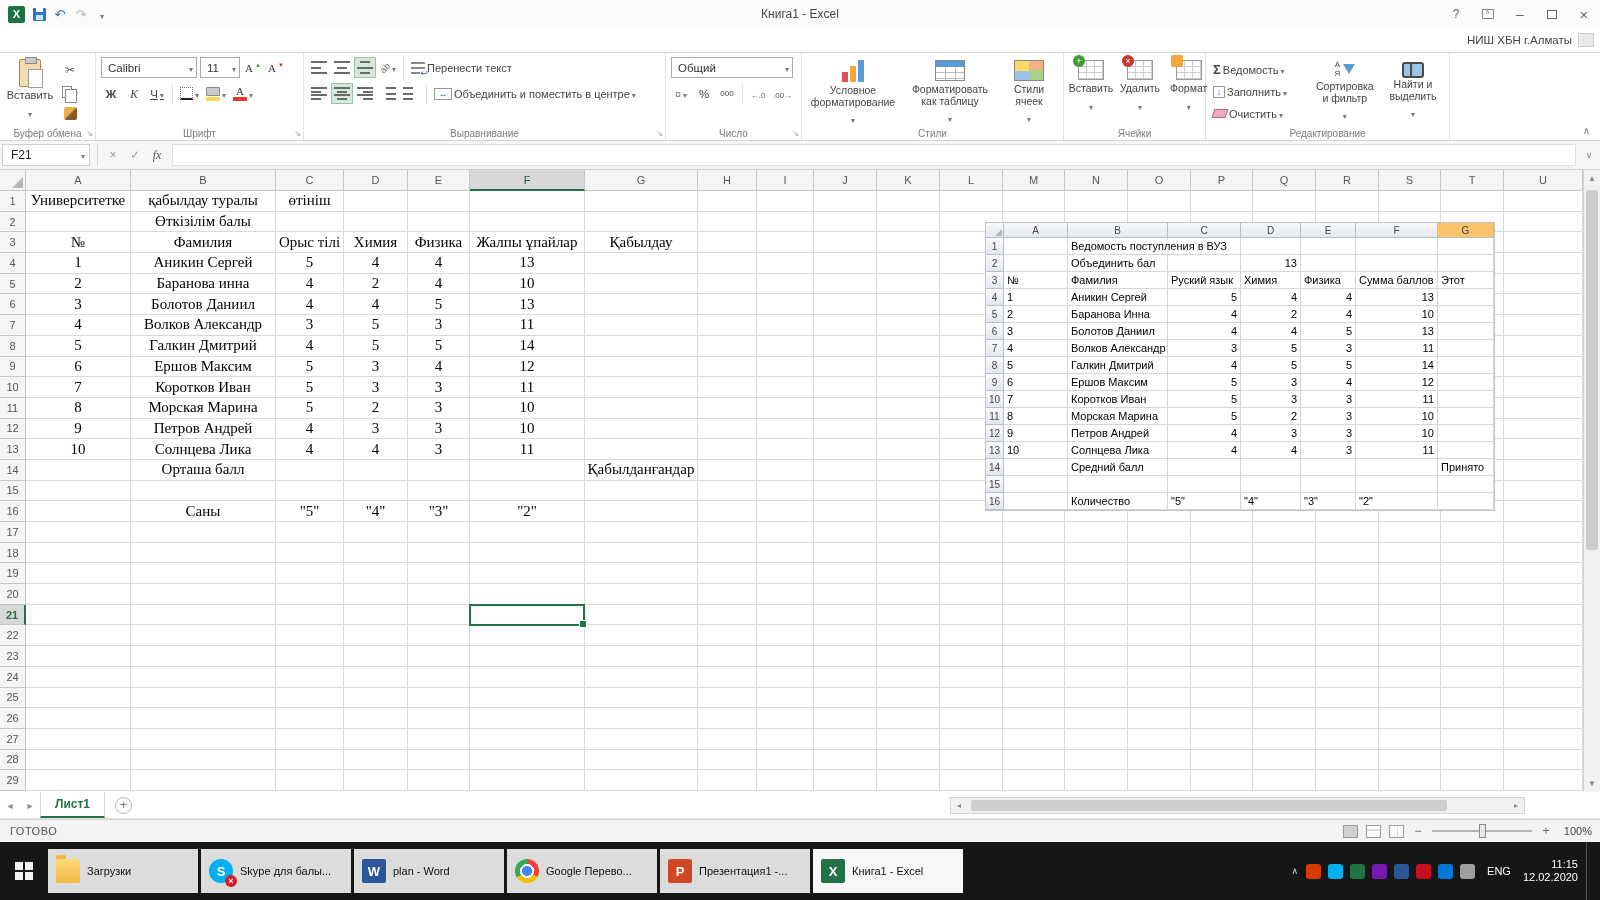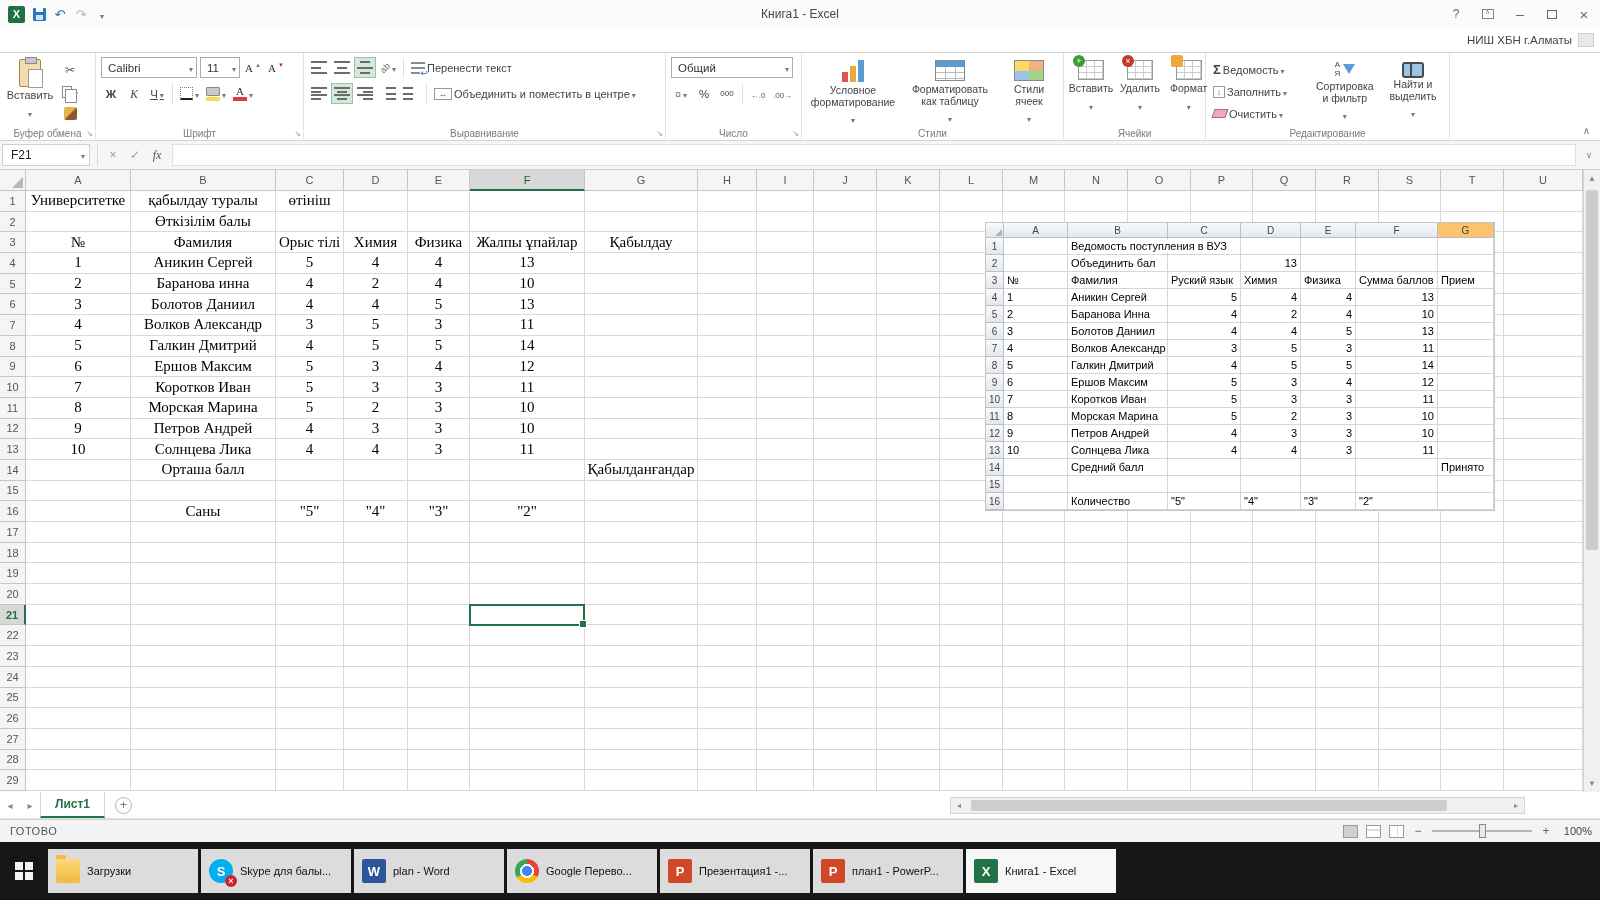--- a/index.html
+++ b/index.html
@@ -1322,21 +1322,21 @@
           <div class="mcell" style="width: 56px;"></div>
         </div>
         <div class="mrow">
           <div class="mhead mgut" style="width: 18px;">3</div>
           <div class="mcell" style="width: 64px;">№</div>
           <div class="mcell" style="width: 100px;">Фамилия</div>
           <div class="mcell" style="width: 73px;">Руский язык</div>
           <div class="mcell" style="width: 60px;">Химия</div>
           <div class="mcell" style="width: 55px;">Физика</div>
           <div class="mcell" style="width: 82px;">Сумма баллов</div>
-          <div class="mcell" style="width: 56px;">Прием</div>
+          <div class="mcell" style="width: 56px;">Этот</div>
         </div>
         <div class="mrow">
           <div class="mhead mgut" style="width: 18px;">4</div>
           <div class="mcell" style="width: 64px;">1</div>
           <div class="mcell" style="width: 100px;">Аникин Сергей</div>
           <div class="mcell num" style="width: 73px;">5</div>
           <div class="mcell num" style="width: 60px;">4</div>
           <div class="mcell num" style="width: 55px;">4</div>
           <div class="mcell num" style="width: 82px;">13</div>
           <div class="mcell" style="width: 56px;"></div>
@@ -1521,24 +1521,39 @@
           <span class="tlbl">plan - Word</span>
         </div>
         <div class="tbtn">
           <span class="ticon chrome-icon"></span>
           <span class="tlbl">Google Перево...</span>
         </div>
         <div class="tbtn">
           <span class="ticon powerpoint-icon"></span>
           <span class="tlbl">Презентация1 -...</span>
         </div>
-        <div class="tbtn">
-          <span class="ticon powerpoint-icon"></span>
-          <span class="tlbl">план1 - PowerP...</span>
-        </div>
         <div class="tbtn active">
           <span class="ticon excel-icon"></span>
           <span class="tlbl">Книга1 - Excel</span>
         </div>
       </div>
+    <div class="tray">
+      <span class="trayup"></span>
+      <span id="trayicons" style="display:flex;gap:7px;align-items:center;">
+          <span class="trayicon" style="background: rgb(216, 59, 1);"></span>
+          <span class="trayicon" style="background: rgb(0, 175, 240);"></span>
+          <span class="trayicon" style="background: rgb(33, 115, 70);"></span>
+          <span class="trayicon" style="background: rgb(119, 25, 170);"></span>
+          <span class="trayicon" style="background: rgb(43, 87, 154);"></span>
+          <span class="trayicon" style="background: rgb(197, 15, 31);"></span>
+          <span class="trayicon" style="background: rgb(0, 120, 215);"></span>
+          <span class="trayicon" style="background: rgb(158, 158, 158);"></span>
+        </span>
+      <span class="lang">ENG</span>
+      <div class="clock">
+        <div>11:15</div>
+        <div>12.02.2020</div>
+      </div>
+      <div class="desksliver"></div>
+    </div>
   </div>
 
 </div>
 
 </body></html>

